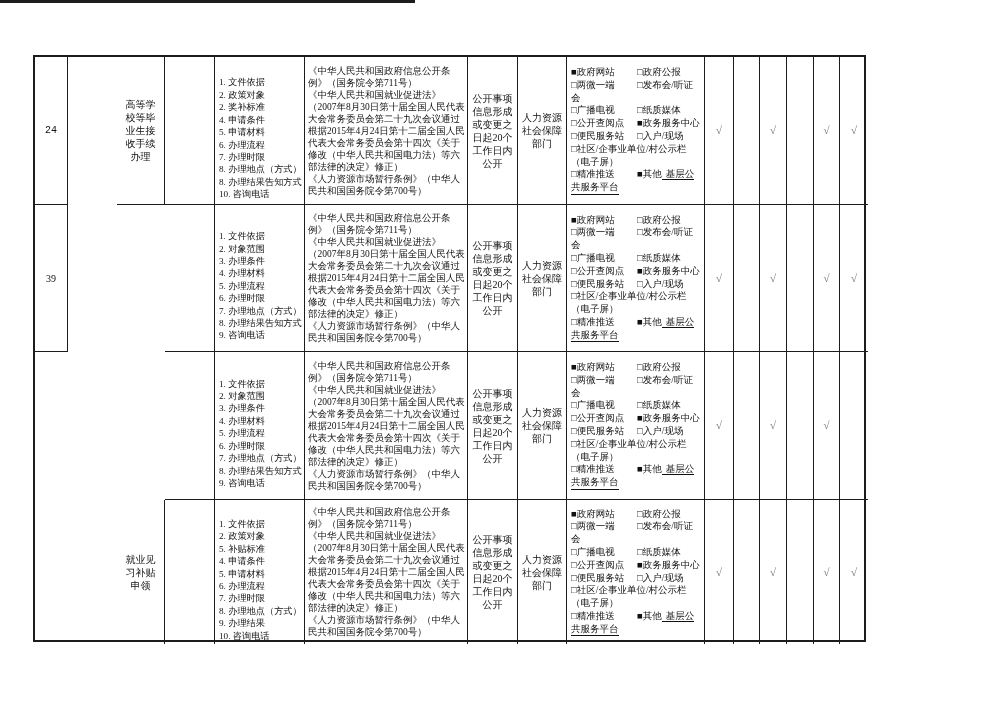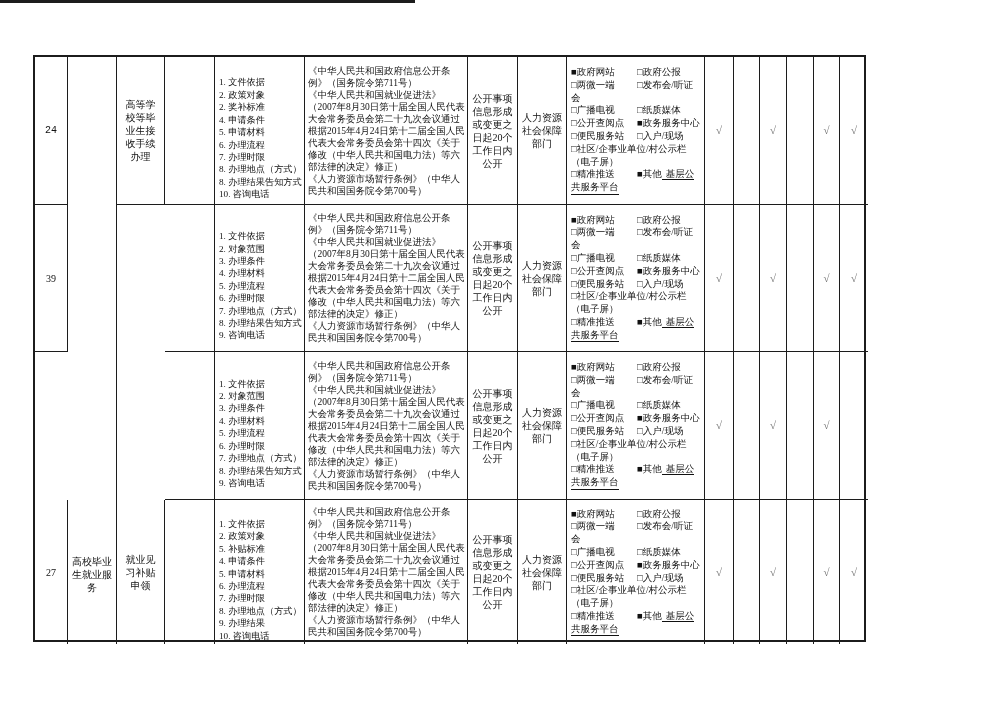--- a/index.html
+++ b/index.html
@@ -37,23 +37,20 @@
   .u{border-bottom:1px solid #111;}
   .u-lead{padding-left:4px;}
   .checkcell .mark{font-size:11px;color:#6e6e6e;}
 </style>
 </head>
 <body>
 
 <div class="page">
   <div class="top-crop-line"></div>
   <div class="tbl">
-      <div class="c groupcell last-row" style="grid-area: 1 / 2 / span 4;">
-        <span>高校毕业生就业服务</span>
-      </div>
       <div class="c cen num" style="grid-area: 1 / 1; font-family: Liberation Mono, monospace;">
         <span>24</span>
       </div>
       <div class="c cen namecell" style="grid-area: 1 / 3;">
         <span>高等学校等毕业生接收手续办理</span>
       </div>
       <div class="c " style="grid-area: 1 / 4;"></div>
       <div class="c itemscell" style="grid-area: 1 / 5;">
         <div>1. 文件依据</div>
         <div>2. 政策对象</div>
@@ -273,23 +270,20 @@
       </div>
       <div class="c cen checkcell" style="grid-area: 3 / 11;"></div>
       <div class="c cen checkcell" style="grid-area: 3 / 12;">
         <span class="mark">√</span>
       </div>
       <div class="c cen checkcell" style="grid-area: 3 / 13;"></div>
       <div class="c cen checkcell" style="grid-area: 3 / 14;">
         <span class="mark">√</span>
       </div>
       <div class="c cen checkcell last-col" style="grid-area: 3 / 15;"></div>
-      <div class="c cen num last-row" style="grid-area: 4 / 1;">
-        <span>27</span>
-      </div>
       <div class="c cen namecell last-row" style="grid-area: 4 / 3;">
         <span>就业见习补贴申领</span>
       </div>
       <div class="c last-row" style="grid-area: 4 / 4;"></div>
       <div class="c itemscell last-row" style="grid-area: 4 / 5;">
         <div>1. 文件依据</div>
         <div>2. 政策对象</div>
         <div>5. 补贴标准</div>
         <div>4. 申请条件</div>
         <div>5. 申请材料</div>

